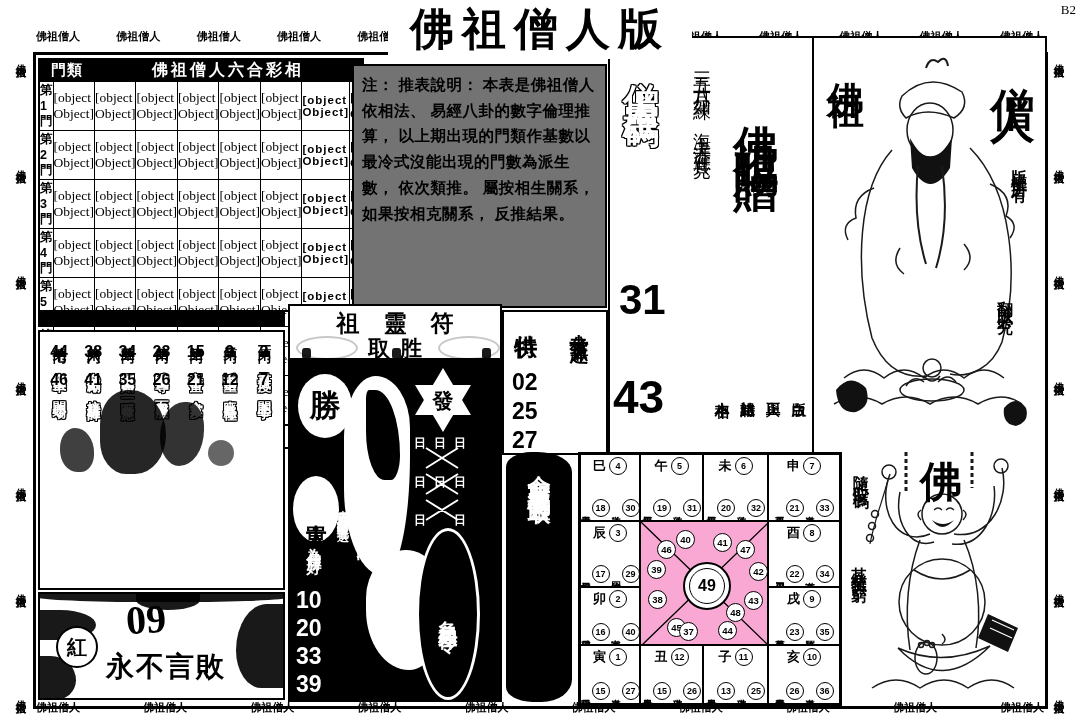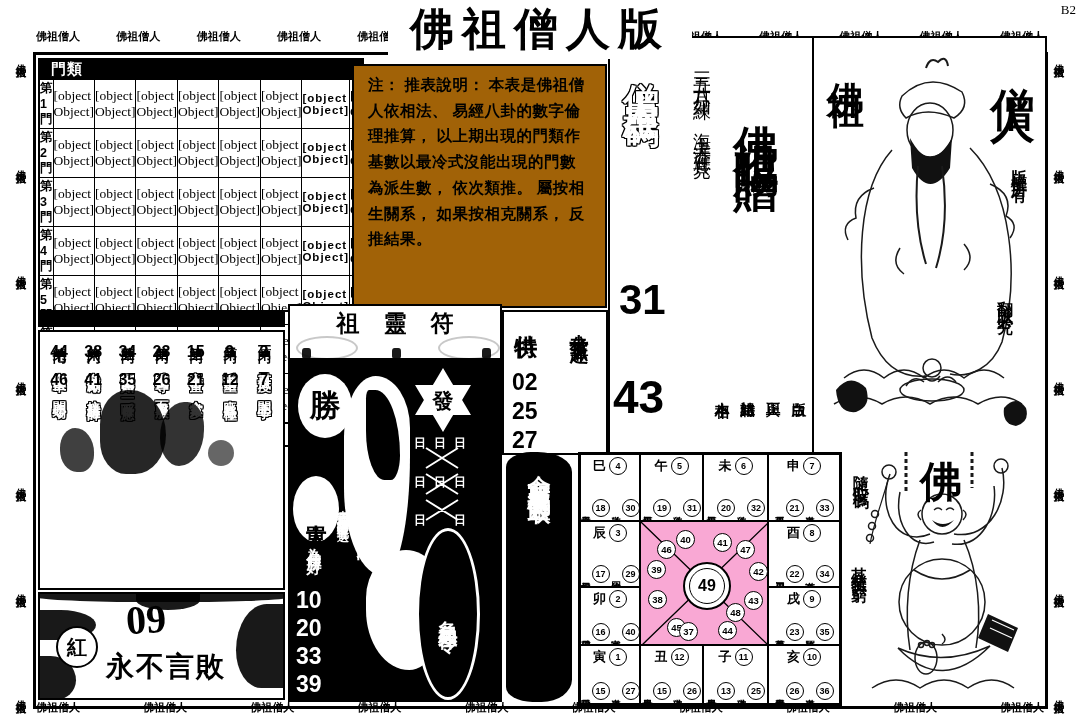--- a/index.html
+++ b/index.html
@@ -40,22 +40,22 @@
   .mt-cells>span:nth-of-type(7){flex:1.5;font-family:"Liberation Sans",sans-serif;
       font-size:11.5px;font-weight:bold;letter-spacing:1px;}
   .mt-cells>span:nth-of-type(8){flex:1.05;}
   .mt-rel{height:26px;border-top:2px solid #000;display:flex;align-items:center;
       justify-content:center;font-size:16px;font-weight:bold;letter-spacing:6px;}
   .mt-drow{display:flex;border-top:2px solid #000;height:30px;}
   .mt-drow .mt-label{font-size:12px;}
   .mt-drow .mt-cells>span{font-size:19px;font-weight:bold;font-family:"Liberation Sans",sans-serif;}
   .mt-drow .mt-cells>span:nth-of-type(7){font-size:12.5px;}
   
-  .note{left:352px;top:64px;width:255px;height:244px;border:2.5px solid #000;background:#a16207;
-    padding:6px 14px;box-sizing:border-box;font-family:"Liberation Serif",serif;
+  .note{left:352px;top:64px;width:255px;height:244px;border:2.5px solid #000;background:#737373;
+    padding:6px 8px;box-sizing:border-box;font-family:"Liberation Serif",serif;
     font-weight:bold;font-size:15.5px;line-height:1.66;letter-spacing:.5px;z-index:2;}
   
   .special{left:502px;top:310px;width:106px;height:145px;border:2px solid #000;background:#fff;
     box-sizing:border-box;z-index:2;}
   .sp-title{position:absolute;left:10px;top:4px;font-size:23px;font-weight:900;line-height:1.05;
     letter-spacing:2px;}
   .sp-nums{position:absolute;left:8px;top:56px;font-size:23px;font-weight:bold;line-height:29px;}
   .sp-phrase{position:absolute;left:62px;top:6px;height:134px;font-size:19px;font-weight:900;
     letter-spacing:3px;}
   
@@ -218,20 +218,21 @@
       <span>佛祖僧人</span>
     </div>
 
   <div class="page-title">佛祖僧人版</div>
   <div class="code">B2</div>
   <div class="frame"></div>
 
   <div class="abs mtable">
     <div class="mt-head">
       <span class="hl">門類</span>
+      <span class="hr">佛祖僧人六合彩相</span>
     </div>
     <div style="display:contents">
       
     
         <div class="mt-row">
           <span class="mt-label">第1門</span>
           <span class="mt-cells">
 
           <span>[object Object]</span>
             <span>[object Object]</span>
@@ -489,20 +490,21 @@
   </div>
 
   <div class="abs talis">
     <div class="t-head">
       <div class="squig" style="left:6px;top:30px;width:58px;height:20px;"></div>
       <div class="squig" style="left:148px;top:30px;width:58px;height:20px;"></div>
       <div class="blob" style="left:12px;top:42px;width:9px;height:11px;border-radius:30%;"></div>
       <div class="blob" style="left:102px;top:42px;width:9px;height:11px;border-radius:30%;"></div>
       <div class="blob" style="left:192px;top:42px;width:9px;height:11px;border-radius:30%;"></div>
       <div class="t-h1">祖靈符</div>
+      <div class="t-h2">取胜</div>
     </div>
     <div class="t-black">
       <div class="wblob" style="left:56px;top:16px;width:66px;height:200px;border-radius:48% 52% 40% 60%/30% 26% 60% 44%;"></div>
       <div class="wblob" style="left:78px;top:190px;width:80px;height:120px;border-radius:50% 50% 46% 54%/40% 44% 56% 50%;"></div>
       <div class="blob" style="left:78px;top:30px;width:34px;height:90px;border-radius:10% 80% 30% 60%;opacity:1;"></div>
       <div class="wellip t-win">
           <span>勝</span>
         </div>
       <div class="t-star">
         <svg width="62" height="64" viewBox="0 0 62 64">

